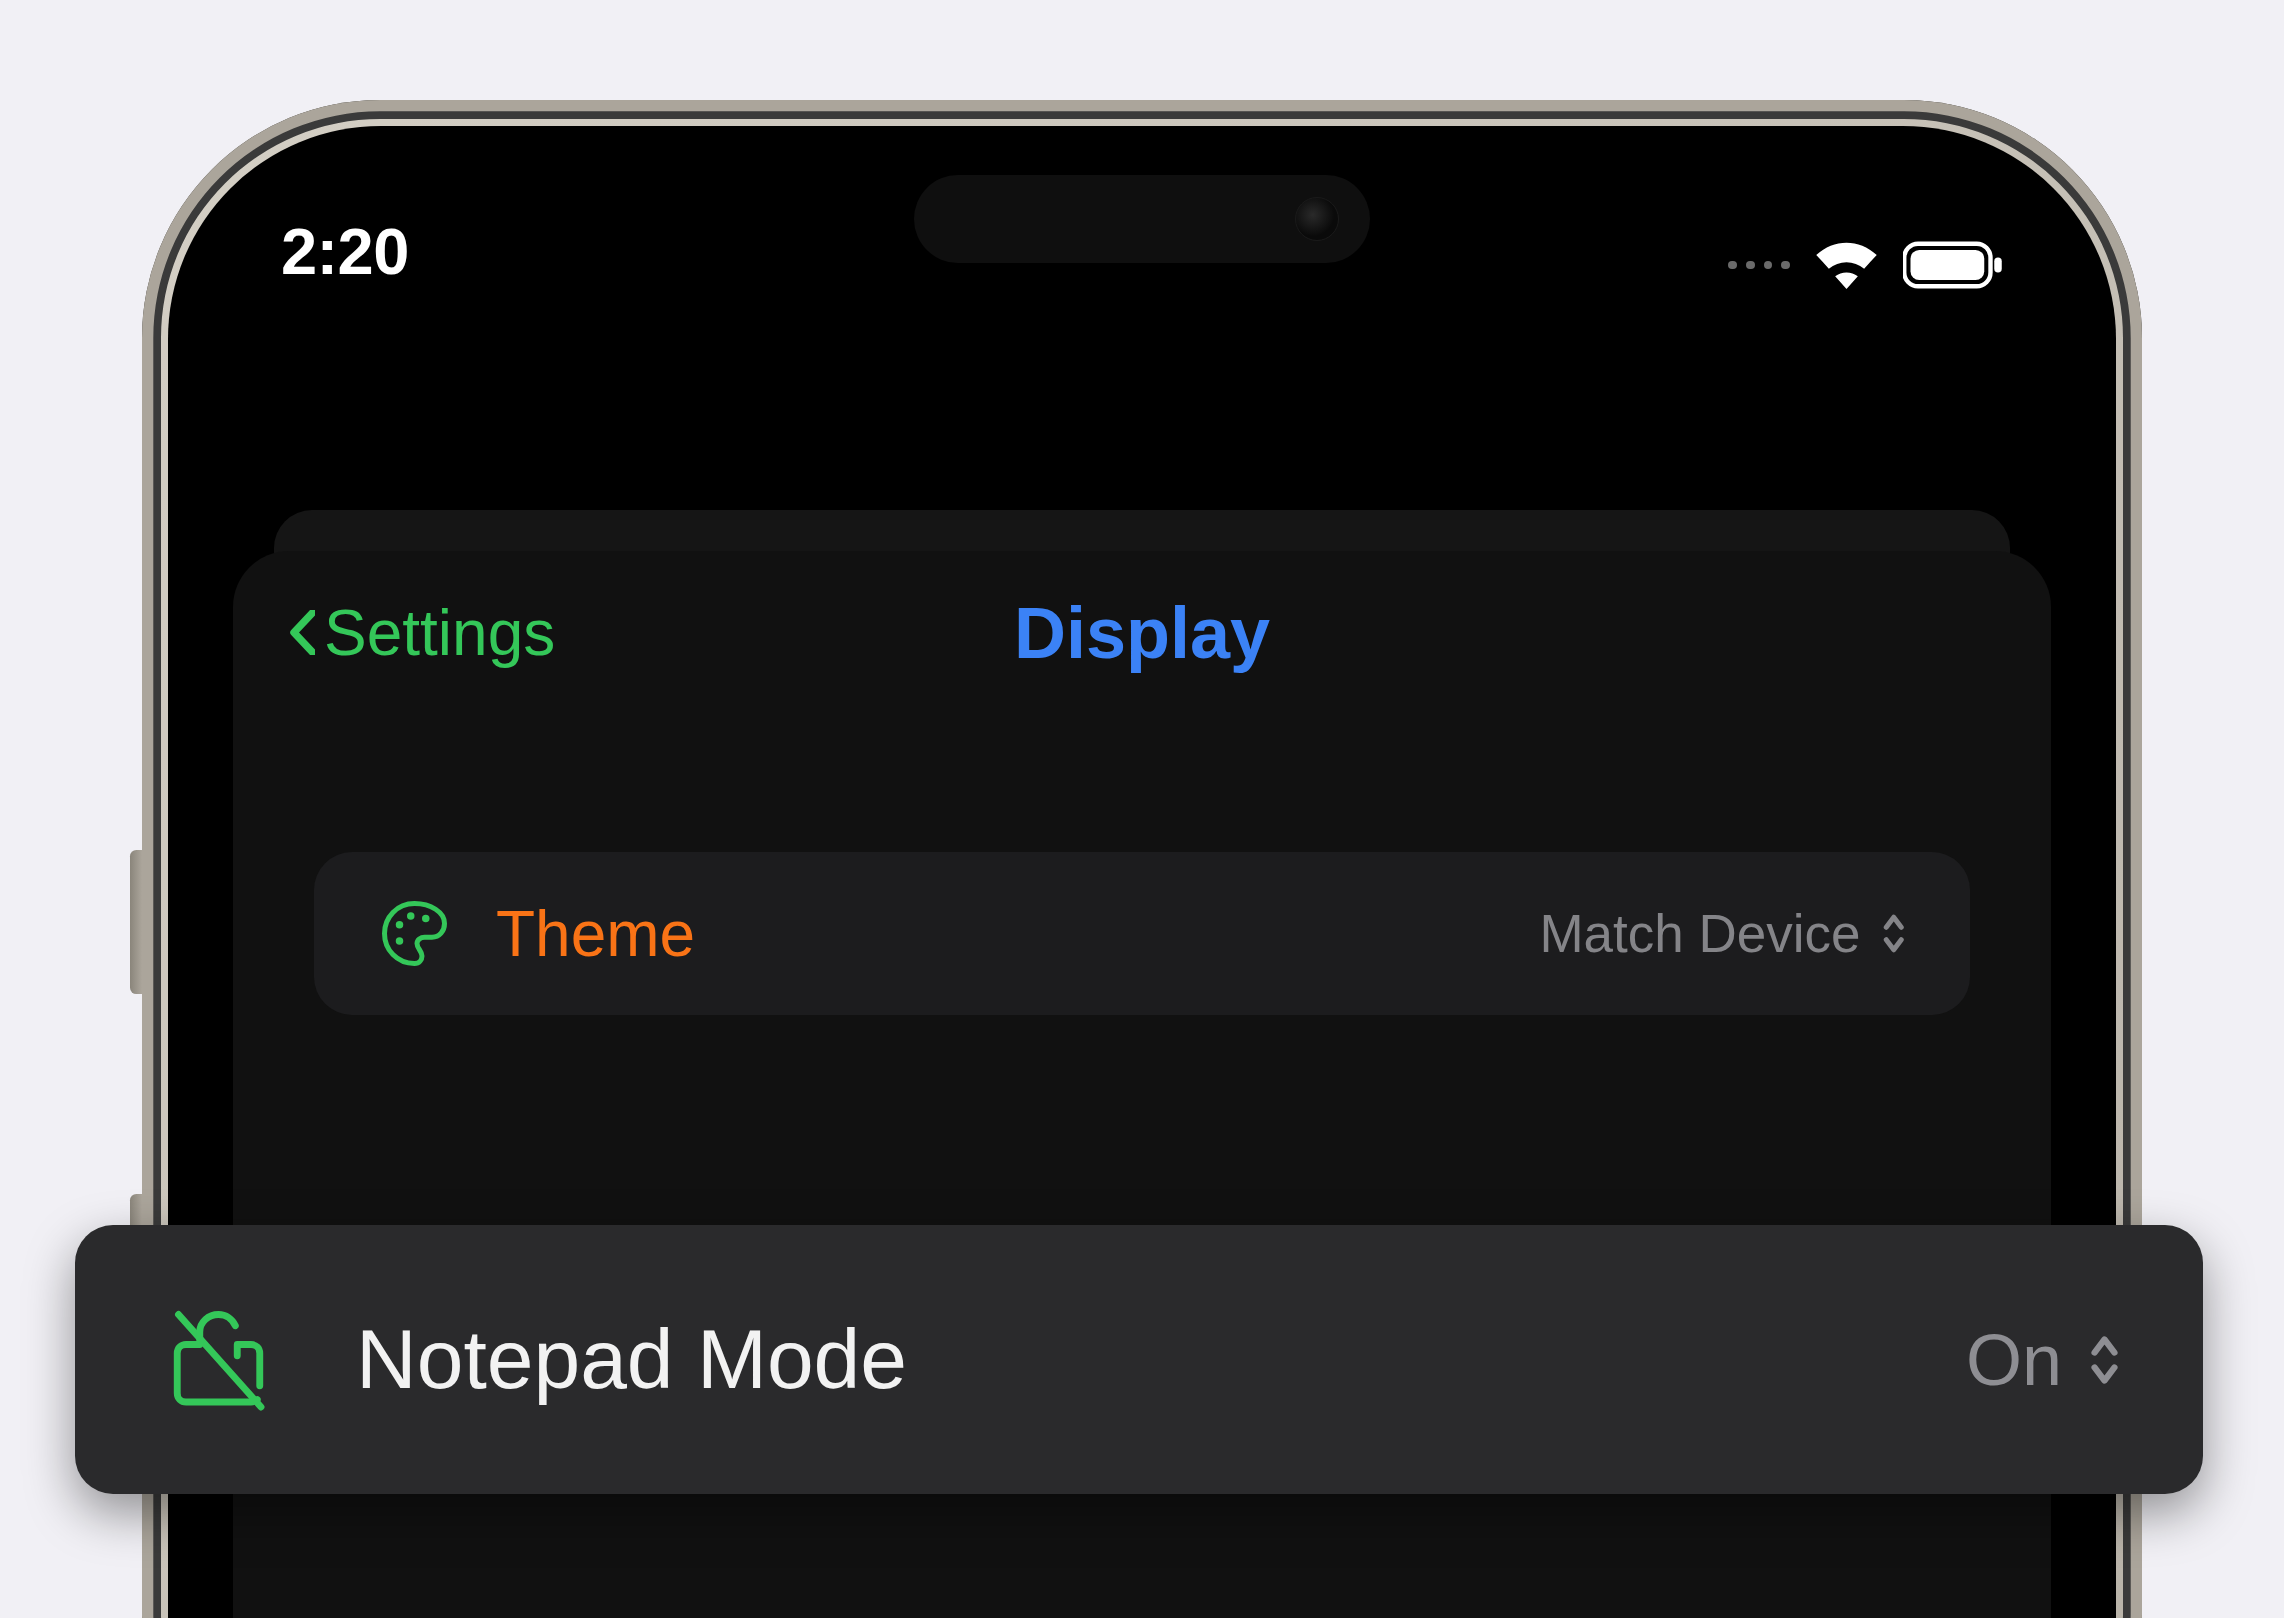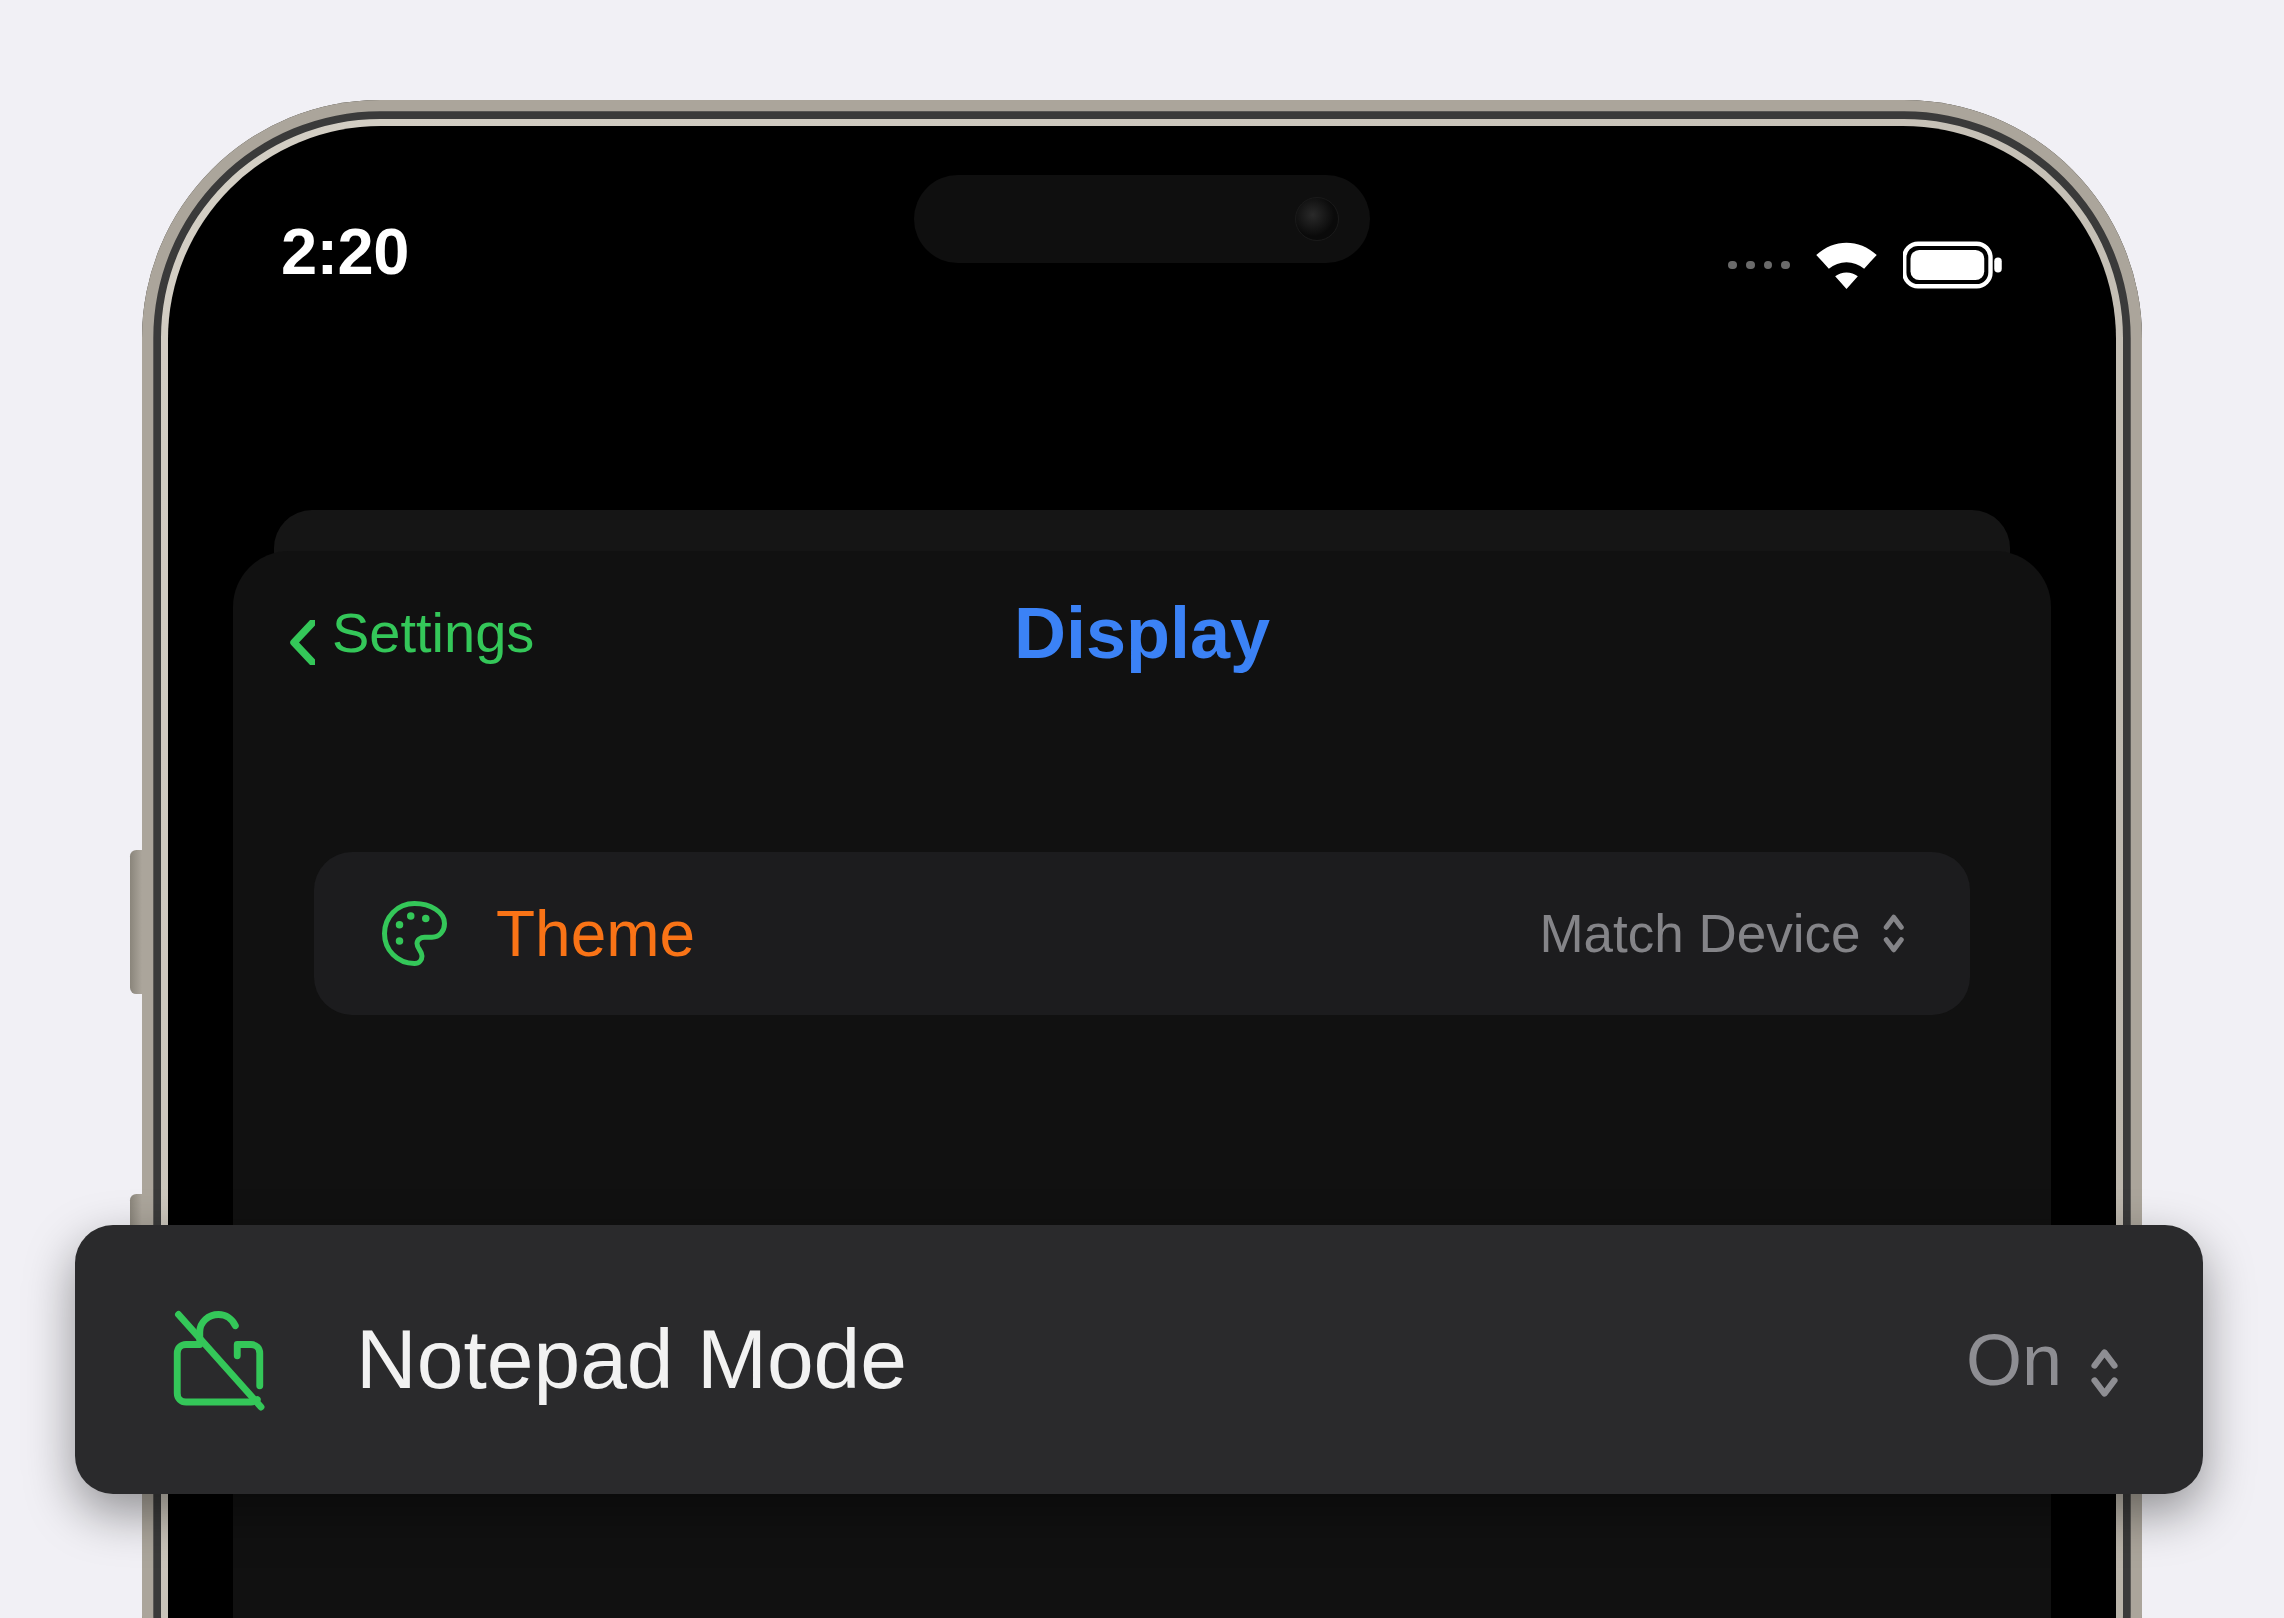--- a/index.html
+++ b/index.html
@@ -147,24 +147,24 @@
     .nav-header {
       display: flex;
       align-items: center;
       height: 163px;
       padding: 0 56px;
       position: relative;
     }
     
     .back-button {
       display: flex;
-      align-items: flex-end;
-      gap: 17px;
+      align-items: center;
+      gap: 9px;
       color: #34c759;
-      font-size: 56px;
+      font-size: 64px;
       font-weight: 400;
       cursor: pointer;
     }
     
     .chevron-left {
       width: 26px;
       height: 45px;
     }
     
     .nav-title {
@@ -248,21 +248,21 @@
       font-size: 84px;
       font-weight: 400;
       flex: 1;
     }
     
     .highlighted-value {
       color: #8e8e93;
       font-size: 72px;
       font-weight: 400;
       display: flex;
-      align-items: flex-end;
+      align-items: center;
       gap: 25px;
     }
     
     .selector-icon-large {
       width: 35px;
       height: 56px;
     }
   </style>
 </head>
 <body>

